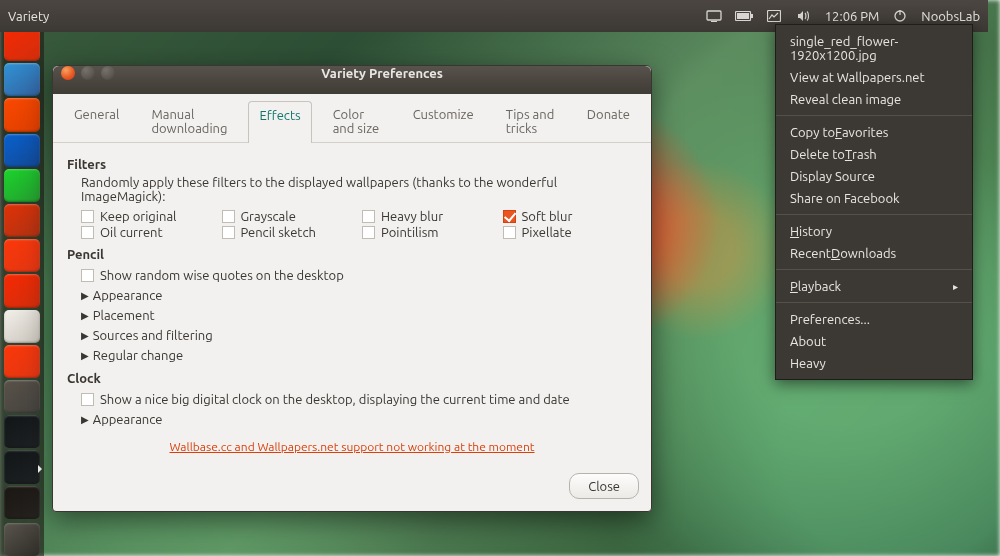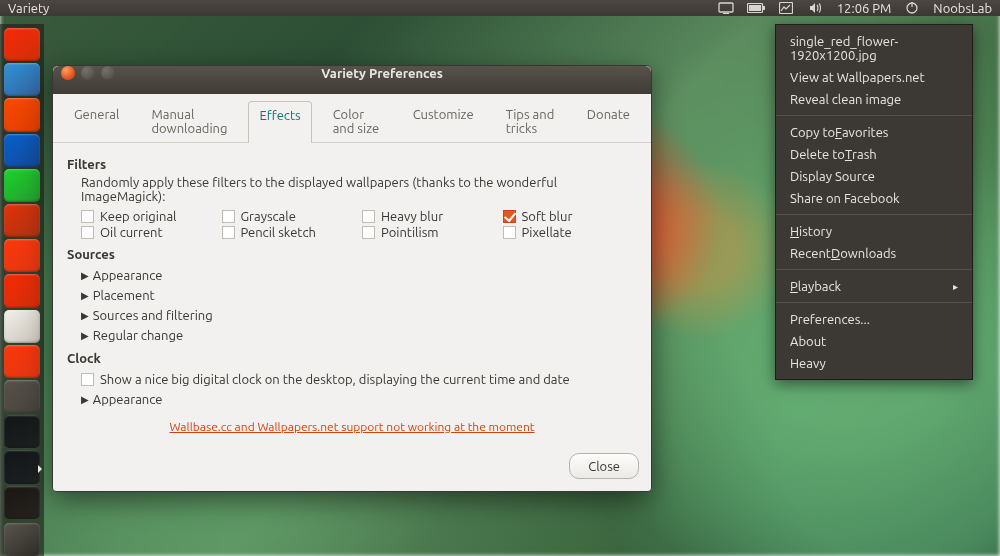--- a/index.html
+++ b/index.html
@@ -14,21 +14,21 @@
     radial-gradient(circle at 70% 45%, rgba(255,140,50,.35) 0 35px, transparent 90px),
     radial-gradient(circle at 85% 55%, rgba(120,200,130,.5) 0 120px, transparent 300px),
     radial-gradient(circle at 90% 80%, rgba(90,170,120,.6) 0 120px, transparent 300px),
     radial-gradient(circle at 15% 70%, rgba(100,170,110,.55) 0 140px, transparent 320px),
     linear-gradient(135deg,#3a5b3c 0%,#2d4f35 25%,#5b8a5e 50%,#3b663f 75%,#224128 100%);
   filter:blur(2px);
 }
 
 
 .menubar {
-  position:absolute; top:0; left:0; right:0; height:16px;
+  position:absolute; top:0; left:0; right:12px; height:32px;
   background:linear-gradient(#4b4641,#3c3833);
   color:#e8e6e3; display:flex; align-items:center; padding:0 8px;
   z-index:20;
 }
 .menubar .left { flex:1; display:flex; align-items:center; gap:6px; }
 .menubar .right { display:flex; align-items:center; gap:12px; }
 .menubar .ico { width:18px; height:14px; display:inline-flex; align-items:center; justify-content:center; opacity:.9; }
 .menubar svg { fill:#e8e6e3; }
 
 
@@ -207,21 +207,27 @@
         <label class="chk">
           <span class="box"></span>
           <span>Pointilism</span>
         </label>
         <label class="chk">
           <span class="box"></span>
           <span>Pixellate</span>
         </label>
       </div>
 
-    <div class="section-title">Sources</div>
+    <div class="section-title">Pencil</div>
+    <div class="expander" style="margin-left:14px">
+      <label class="chk">
+          <span class="box"></span>
+          <span>Show random wise quotes on the desktop</span>
+        </label>
+    </div>
     <div id="qexp">
         <div class="expander">
           <span class="arrow">▶</span>
           <span>Appearance</span>
         </div>
         <div class="expander">
           <span class="arrow">▶</span>
           <span>Placement</span>
         </div>
         <div class="expander">

